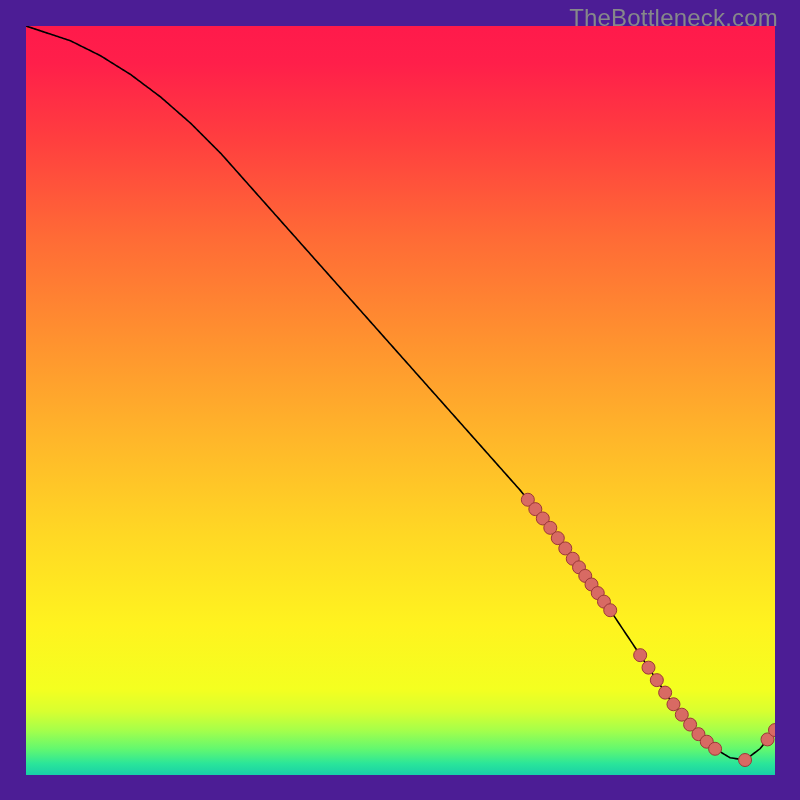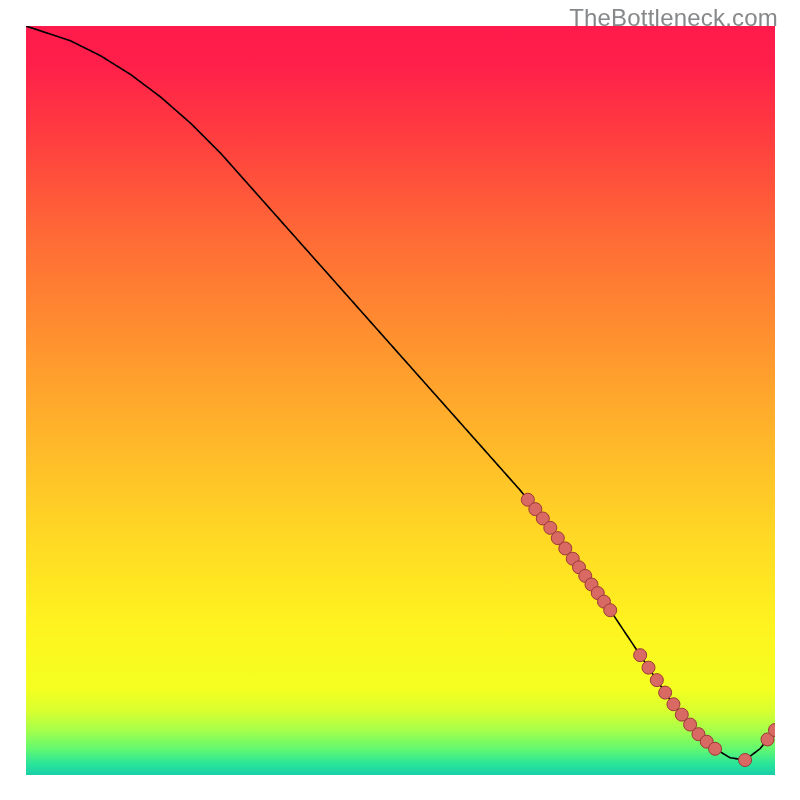--- a/index.html
+++ b/index.html
@@ -7,21 +7,21 @@
     padding: 0;
     width: 800px;
     height: 800px;
     background: #000;
     overflow: hidden;
   }
   .stage {
     position: relative;
     width: 800px;
     height: 800px;
-    background: #ffffff;
+    background: #4c1d95;
   }
   .plot {
     position: absolute;
     left: 26px;
     top: 26px;
     width: 749px;
     height: 749px;
   }
   .watermark {
     position: absolute;

